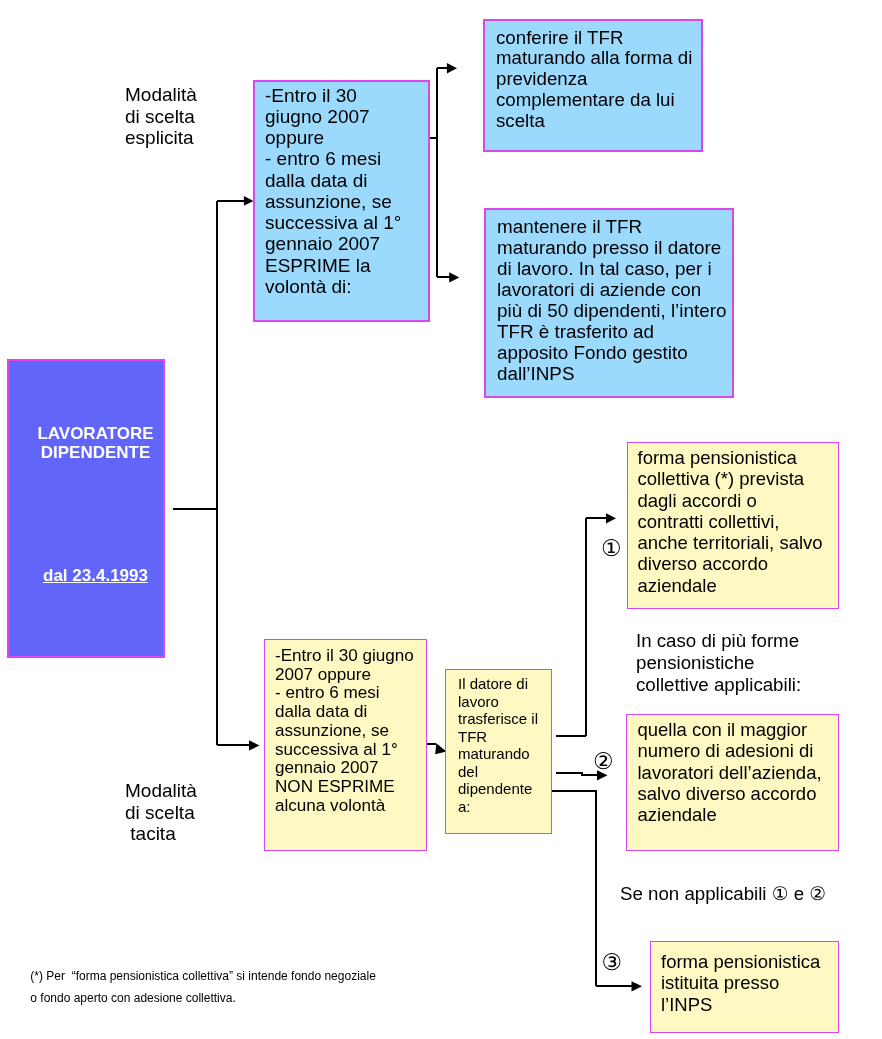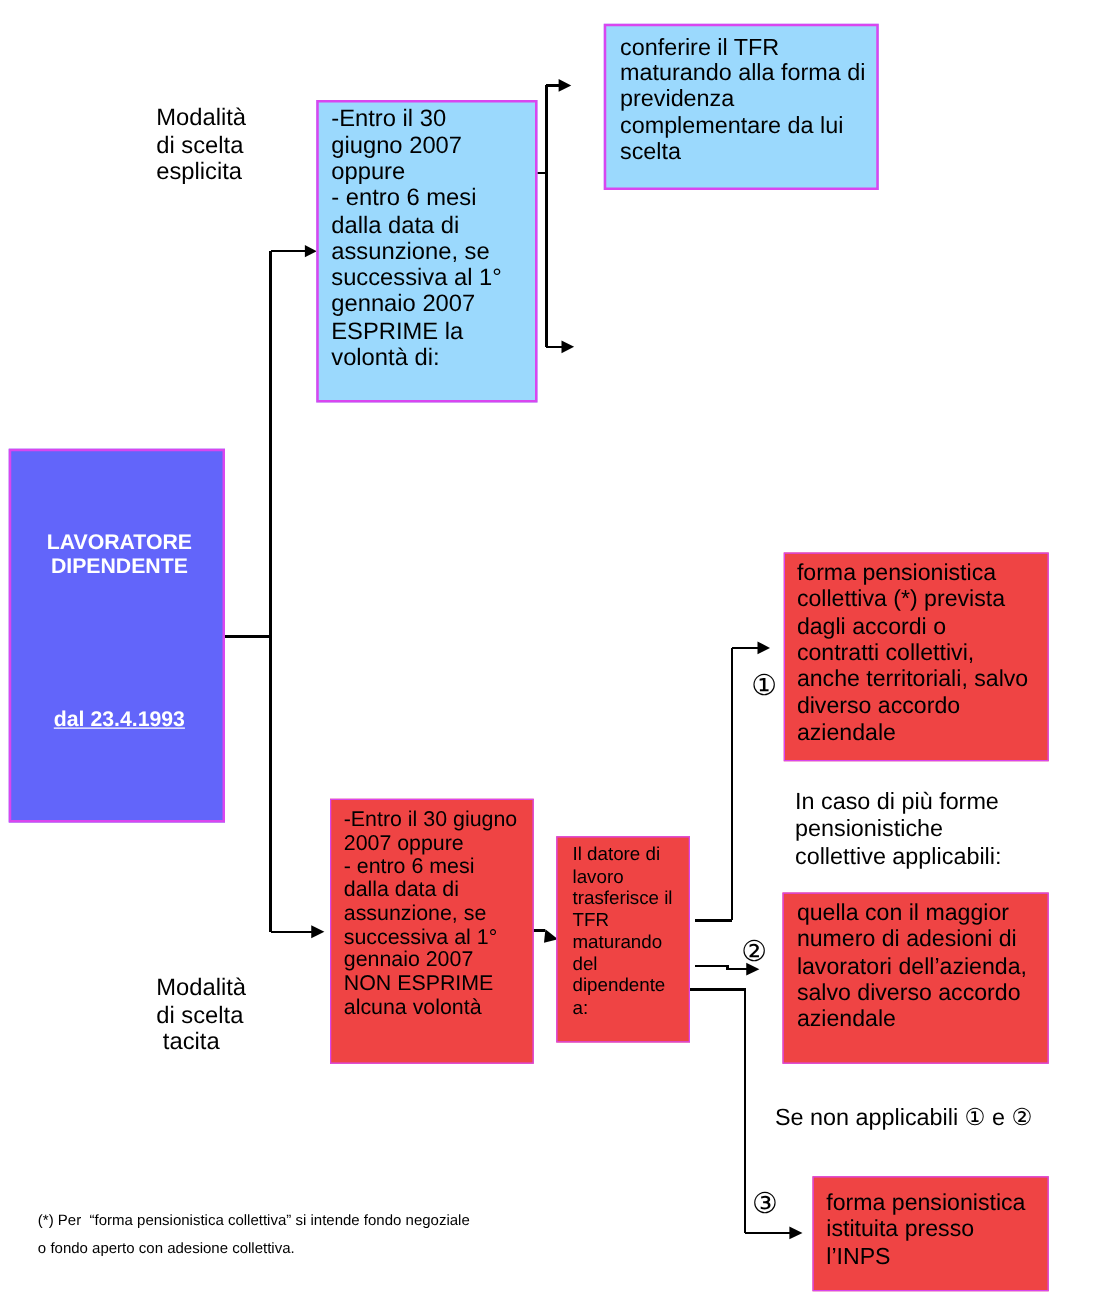--- a/index.html
+++ b/index.html
@@ -8,21 +8,21 @@
        font-family:"Liberation Sans",sans-serif;color:#000;
        -webkit-font-smoothing:antialiased;}
   #stage{position:absolute;left:0;top:0;width:882px;height:1039px;}
   .box{position:absolute;border:2px solid #d946ef;box-sizing:border-box;}
   .box.light{border-width:1.6px;}
   .box.worker{border-width:2.6px;}
   .txt{position:absolute;white-space:pre-wrap;}
   .lbl{position:absolute;white-space:pre-wrap;}
   svg#wires{position:absolute;left:0;top:0;width:882px;height:1039px;}
   .dark{background:#9bd9fd;}
-  .light{background:#ef4444;}
+  .light{background:#fef9c3;}
   .worker{background:#6265fa;color:#fff;text-align:center;font-weight:bold;}
 </style>
 </head>
 <body>
 
 <div id="stage">
 
   <svg id="wires" width="882" height="1039" viewBox="0 0 882 1039">
     <g stroke="#000" stroke-width="2" fill="none" shape-rendering="crispEdges">
 
@@ -50,21 +50,21 @@
       <polygon points="449.2,272.3 459.3,277.4 449.2,282.5"></polygon>
       <polygon points="243.9,196.0 253.4,200.9 243.9,205.8"></polygon>
       <polygon points="249,740.2 259.5,745.4 249,750.6"></polygon>
       <polygon points="606,513.2 616,518.3 606,523.4"></polygon>
       <polygon points="597,770.2 607.5,775.3 597,780.4"></polygon>
       <polygon points="631.5,981.2 642,986.3 631.5,991.4"></polygon>
       <polygon points="436.3,743.3 446.4,751.4 435.2,754.2"></polygon>
     </g>
   </svg>
 
-  <div class="box worker" style="left:7px;top:359px;width:173px;height:299px;">
+  <div class="box worker" style="left:7px;top:359px;width:158px;height:299px;">
     <div class="txt" style="left:0;top:62.7px;width:173px;font-size:17px;line-height:19.3px;">LAVORATORE
 DIPENDENTE</div>
     <div class="txt" style="left:0;top:204.8px;width:173px;font-size:17px;line-height:19.3px;text-decoration:underline;">dal 23.4.1993</div>
   </div>
 
   <div class="box dark" style="left:253px;top:80px;width:177px;height:242px;">
     <div class="txt" style="left:10px;top:2.5px;width:150px;font-size:19px;line-height:21.25px;">-Entro il 30
 giugno 2007
 oppure
 - entro 6 mesi
@@ -77,20 +77,30 @@
   </div>
 
   <div class="box dark" style="left:483px;top:19px;width:220px;height:133px;">
     <div class="txt" style="left:11px;top:6.5px;width:208px;font-size:18.7px;line-height:20.85px;">conferire il TFR
 maturando alla forma di
 previdenza
 complementare da lui
 scelta</div>
   </div>
 
+  <div class="box dark" style="left:484px;top:208px;width:250px;height:190px;">
+    <div class="txt" style="left:11px;top:7.3px;width:240px;font-size:18.85px;line-height:20.9px;">mantenere il TFR
+maturando presso il datore
+di lavoro. In tal caso, per i
+lavoratori di aziende con
+più di 50 dipendenti, l’intero
+TFR è trasferito ad
+apposito Fondo gestito
+dall’INPS</div>
+  </div>
 
   <div class="box light" style="left:264px;top:639px;width:163px;height:212px;">
     <div class="txt" style="left:10px;top:7px;width:155px;font-size:17.1px;line-height:18.7px;">-Entro il 30 giugno
 2007 oppure
 - entro 6 mesi
 dalla data di
 assunzione, se
 successiva al 1°
 gennaio 2007
 NON ESPRIME

